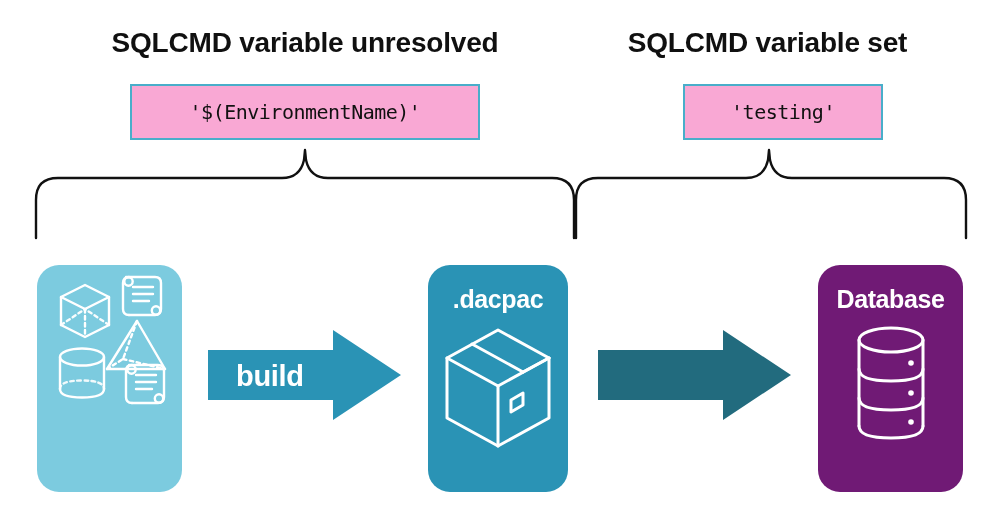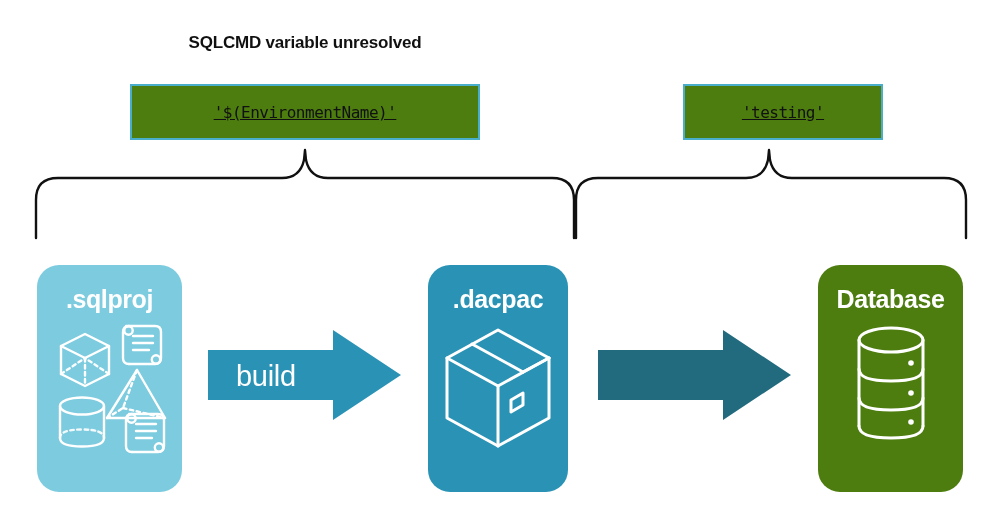--- a/index.html
+++ b/index.html
@@ -15,43 +15,42 @@
     height: 522px;
     overflow: hidden;
     background: #ffffff;
   }
 
   
   .hdr-label {
     position: absolute;
     font-family: "Liberation Sans", sans-serif;
     font-weight: bold;
-    font-size: 17px;
+    font-size: 28px;
     letter-spacing: -0.2px;
     color: #101010;
     text-align: center;
     white-space: nowrap;
     line-height: 26px;
   }
   #label-left  { left: 0;   top: 30px; width: 610px; }
   #label-right { left: 575px; top: 30px; width: 385px; }
 
   
   .code-box {
     position: absolute;
     border: 2px solid #49AECA;
-    background: #4d7c0f;
+    background: #f9a8d4;
     font-family: "DejaVu Sans Mono", monospace;
-    font-size: 16px;
+    font-size: 20px;
     color: #111111;
     display: flex;
     align-items: center;
     justify-content: center;
     letter-spacing: -0.5px;
-    text-decoration: underline;
   }
   #code-left  { left: 130px; top: 84px;  width: 350px; height: 56px; }
   #code-right { left: 667px; top: 84px;  width: 200px; height: 56px; margin-left: 16px; }
 
   
   .brace { position: absolute; }
   #brace-left  { left: 24px;  top: 148px; }
   #brace-right { left: 566px; top: 148px; }
 
   
@@ -68,66 +67,66 @@
     font-size: 25px;
     color: #ffffff;
     letter-spacing: -0.4px;
     margin-top: 20px;
     white-space: nowrap;
   }
   .card-art { margin-top: 4px; }
 
   #card-sqlproj  { left: 37px;  top: 265px; width: 145px; height: 227px; background: #7CCBDF; }
   #card-dacpac   { left: 428px; top: 265px; width: 140px; height: 227px; background: #2A93B5; border-radius: 22px; }
-  #card-database { left: 818px; top: 265px; width: 145px; height: 227px; background: #4d7c0f; }
+  #card-database { left: 818px; top: 265px; width: 145px; height: 227px; background: #701a75; }
 
   
   .arrow { position: absolute; }
   #arrow-build  { left: 208px; top: 330px; }
   #arrow-deploy { left: 598px; top: 330px; }
   .arrow-label {
     position: absolute;
     font-family: "Liberation Sans", sans-serif;
-    font-weight: normal;
+    font-weight: bold;
     font-size: 29px;
     color: #ffffff;
     letter-spacing: -0.3px;
     white-space: nowrap;
   }
   #label-build  { left: 236px; top: 360px; }
   #label-deploy { left: 620px; top: 360px; margin-top: 39px; }
 </style>
 </head>
 <body>
 
 <div id="diagram">
 
   <div class="hdr-label" id="label-left">SQLCMD variable unresolved</div>
 
+  <div class="hdr-label" id="label-right">SQLCMD variable set</div>
 
   <div class="code-box" id="code-left">'$(EnvironmentName)'</div>
 
   <div class="code-box" id="code-right">'testing'</div>
 
   <div class="brace" id="brace-left">
     <svg width="560" height="92" viewBox="0 0 560 92" fill="none" xmlns="http://www.w3.org/2000/svg" aria-hidden="true">
       <path d="M12,90 L12,52 Q12,30 34,30 L258,30 Q276,30 280,12 L281,2
                L282,12 Q286,30 304,30 L528,30 Q550,30 550,52 L550,90" stroke="#111111" stroke-width="2.4" fill="none" stroke-linecap="round" stroke-linejoin="round"></path>
     </svg>
   </div>
 
   <div class="brace" id="brace-right">
     <svg width="410" height="92" viewBox="0 0 410 92" fill="none" xmlns="http://www.w3.org/2000/svg" aria-hidden="true">
       <path d="M10,90 L10,52 Q10,30 32,30 L180,30 Q198,30 202,12 L203,2
                L204,12 Q208,30 226,30 L378,30 Q400,30 400,52 L400,90" stroke="#111111" stroke-width="2.4" fill="none" stroke-linecap="round" stroke-linejoin="round"></path>
     </svg>
   </div>
 
   <div class="card" id="card-sqlproj">
-    <div class="card-title">.sqlproj</div>
     <div class="card-art">
       <svg width="122" height="140" viewBox="0 0 122 140" fill="none" xmlns="http://www.w3.org/2000/svg" aria-hidden="true">
         <g stroke="#ffffff" stroke-width="2.4" fill="none" stroke-linecap="round" stroke-linejoin="round">
 
           <g>
             <path d="M12,28 L36,16 L60,28 L60,56 L36,68 L12,56 Z"></path>
             <path d="M12,28 L36,40 L60,28"></path>
             <path d="M36,40 L36,68" stroke-dasharray="3.5 3.5"></path>
             <path d="M12,56 L36,40" stroke-dasharray="3.5 3.5" opacity="0.95"></path>
             <path d="M60,56 L36,40" stroke-dasharray="3.5 3.5" opacity="0.95"></path>

